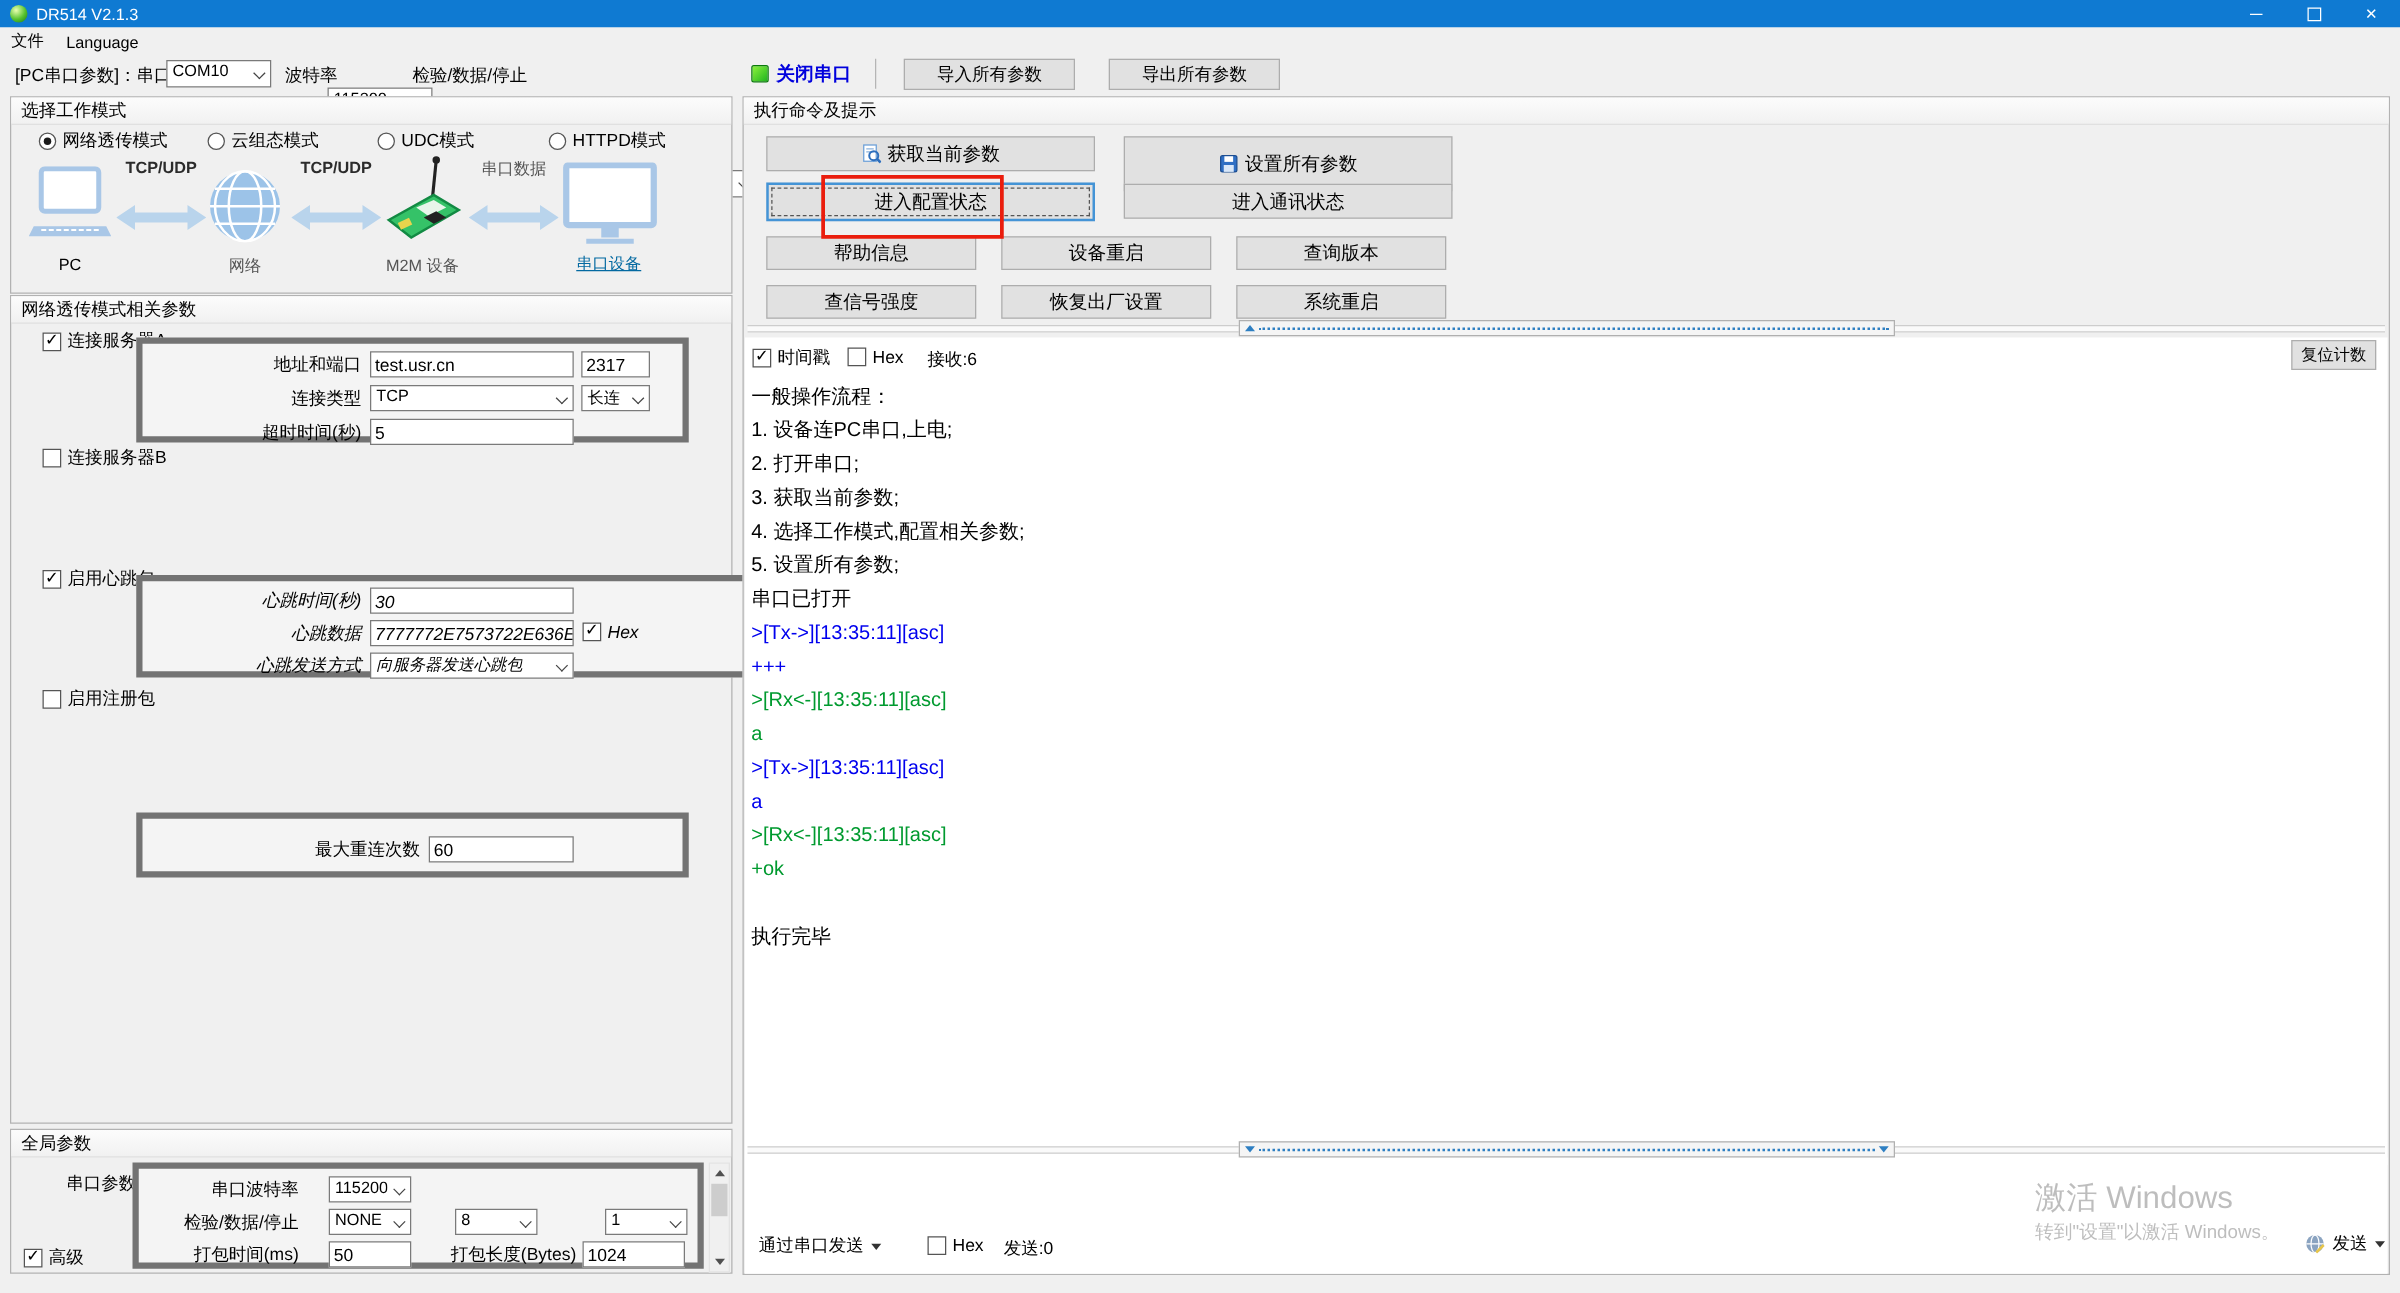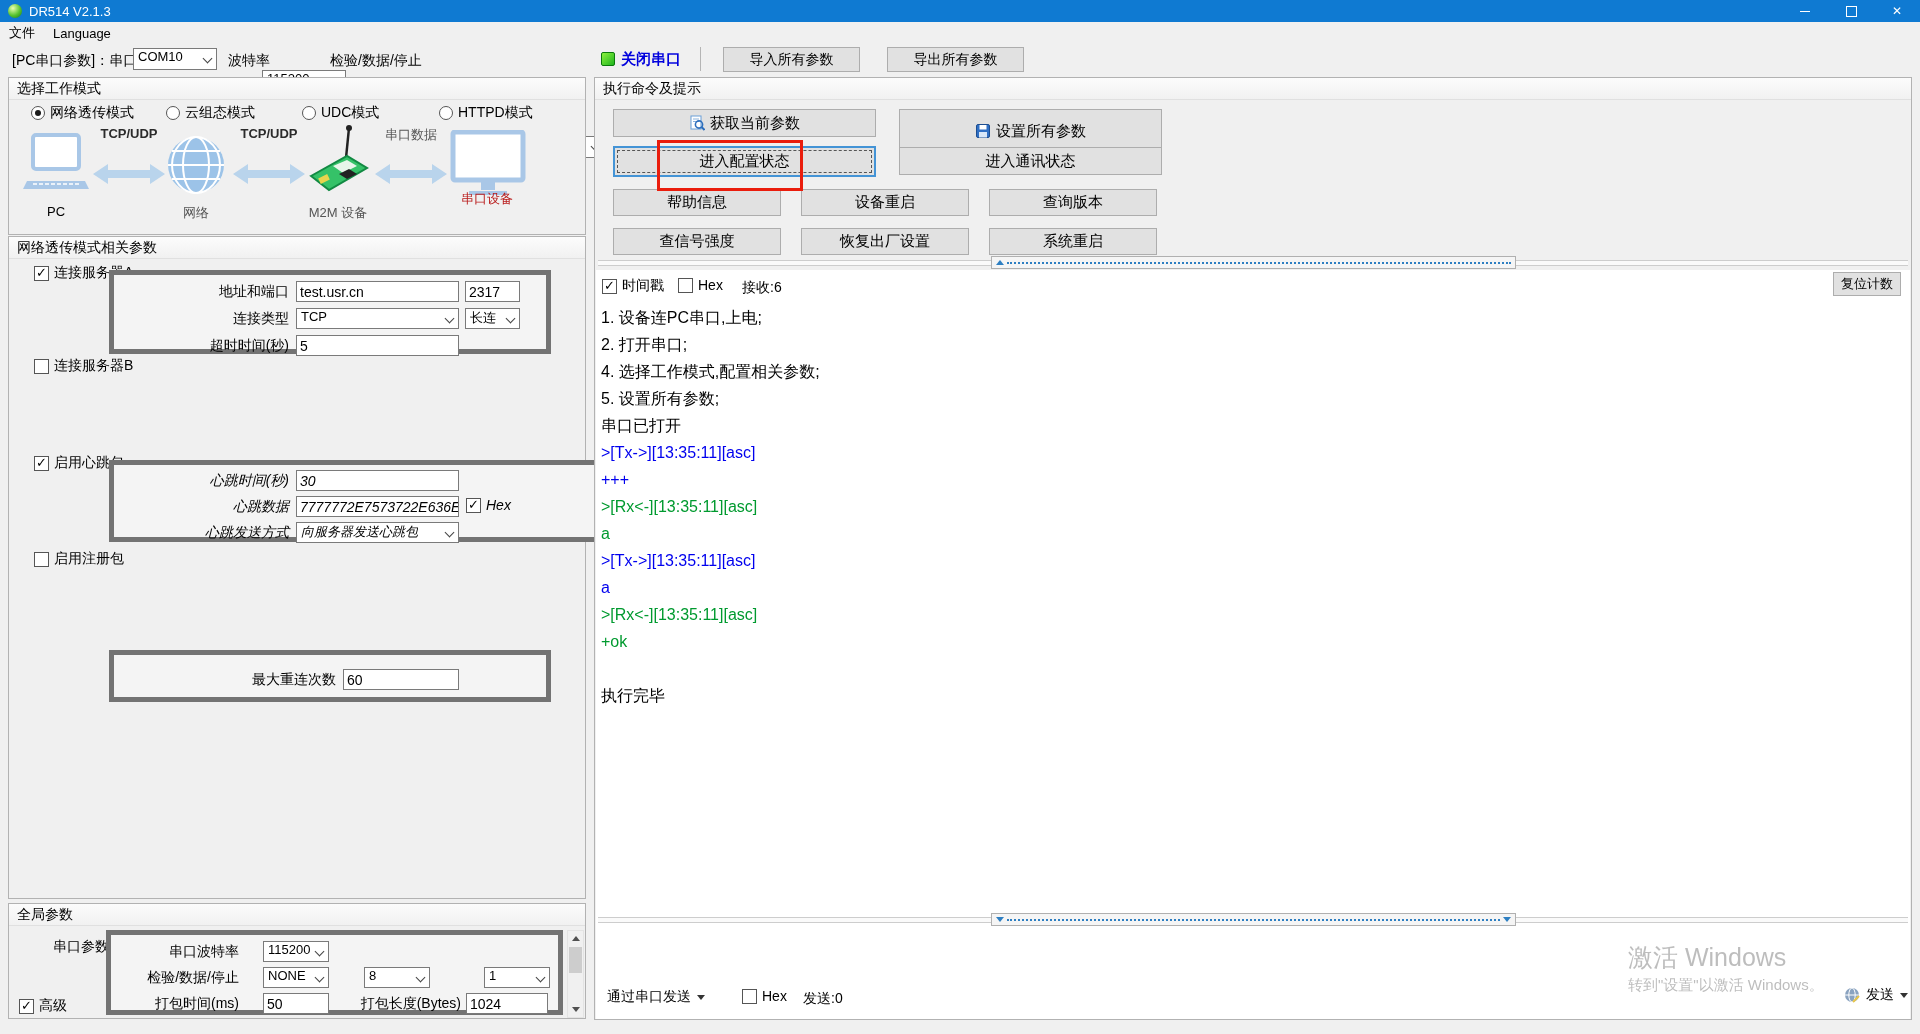--- a/index.html
+++ b/index.html
@@ -202,21 +202,21 @@
     </svg>
     <svg style="position:absolute;left:440px;top:52px;" width="78" height="68">
       <rect x="4" y="2" width="70" height="48" rx="2" fill="#fff" stroke="#a9c7e7" stroke-width="5"></rect>
       <rect x="32" y="52" width="14" height="8" fill="#a9c7e7"></rect>
       <rect x="20" y="61" width="38" height="4" fill="#a9c7e7"></rect>
     </svg>
 
     <span class="dlabel" style="left:14px;top:126px;width:66px;">PC</span>
     <span class="dlabel" style="left:158px;top:126px;width:58px;color:#555;">网络</span>
     <span class="dlabel" style="left:282px;top:126px;width:94px;color:#555;">M2M 设备</span>
-    <span class="dlabel" style="left:436px;top:112px;width:84px;color:#b91c1c;">串口设备</span>
+    <span class="dlabel" style="left:436px;top:124px;width:84px;color:#0369a1;text-decoration:underline;">串口设备</span>
   </div>
 
   <div class="group" style="left:8px;top:236px;width:578px;height:663px;">
     <div class="group-hdr">网络透传模式相关参数</div>
 
     <div class="cbrow" style="left:25px;top:27px;">
       <span class="cb checked"></span>
       <span>连接服务器A</span>
     </div>
     <div class="panelbox" style="left:100px;top:33px;width:442px;height:84px;">
@@ -374,22 +374,24 @@
         <span class="cb checked"></span>
         <span>时间戳</span>
       </div>
       <div class="cbrow" style="left:82px;top:7px;">
         <span class="cb"></span>
         <span>Hex</span>
       </div>
       <span class="lbl" style="left:146px;top:9px;">接收:6</span>
       <div class="btn small-btn" style="left:1237px;top:2px;width:68px;height:24px;">复位计数</div>
       <div style="position:absolute;left:5px;top:34px;right:8px;">
+          <div class="log-line info">一般操作流程：</div>
           <div class="log-line info">1. 设备连PC串口,上电;</div>
           <div class="log-line info">2. 打开串口;</div>
+          <div class="log-line info">3. 获取当前参数;</div>
           <div class="log-line info">4. 选择工作模式,配置相关参数;</div>
           <div class="log-line info">5. 设置所有参数;</div>
           <div class="log-line info">串口已打开</div>
           <div class="log-line tx">&gt;[Tx-&gt;][13:35:11][asc]</div>
           <div class="log-line tx">+++</div>
           <div class="log-line rx">&gt;[Rx&lt;-][13:35:11][asc]</div>
           <div class="log-line rx">a</div>
           <div class="log-line tx">&gt;[Tx-&gt;][13:35:11][asc]</div>
           <div class="log-line tx">a</div>
           <div class="log-line rx">&gt;[Rx&lt;-][13:35:11][asc]</div>

